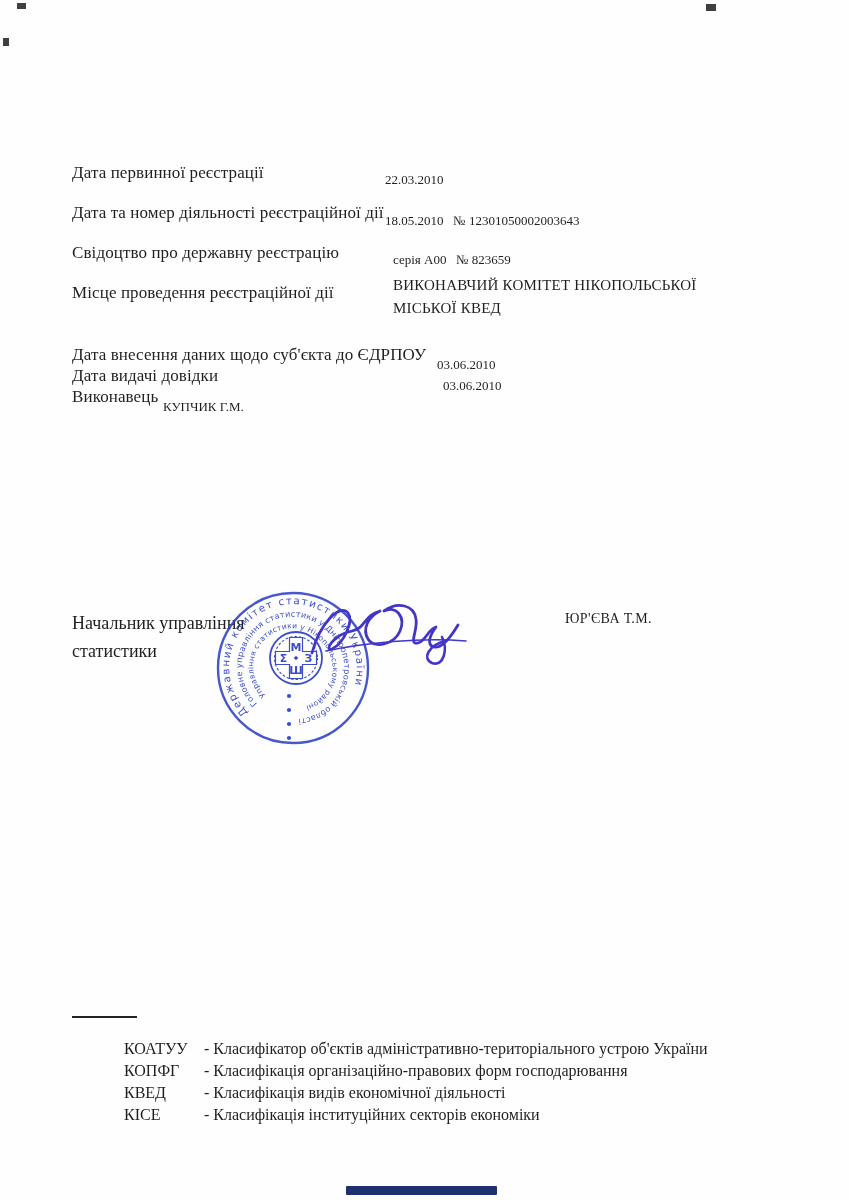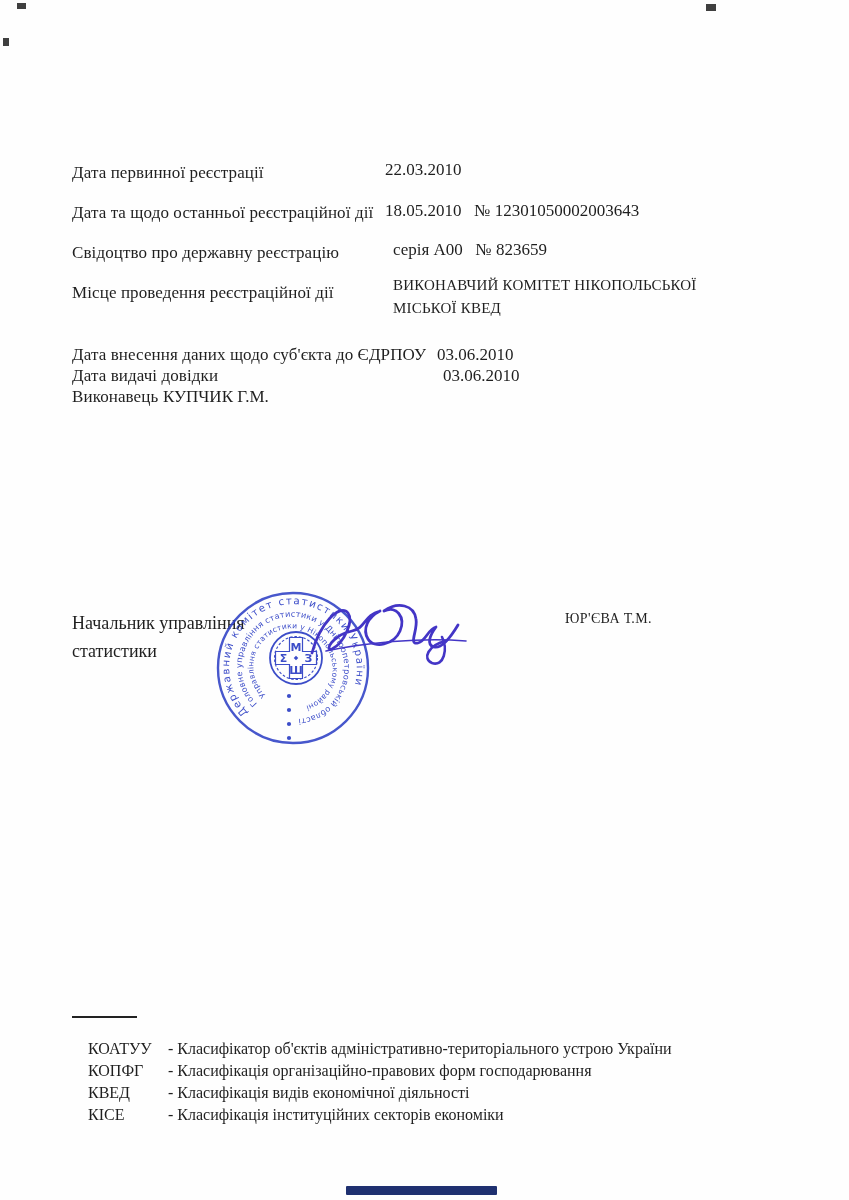--- a/index.html
+++ b/index.html
@@ -8,26 +8,26 @@
     position:relative;
     width:849px;height:1200px;
     margin:0 auto;
     background:#fefefe;
     overflow:hidden;
     font-family:"Liberation Serif", serif;
     color:#1f1f1f;
   }
   .abs{position:absolute;white-space:pre;}
   .lbl{font-size:17px;letter-spacing:0.1px;}
-  .val{font-size:17px;}
+  .val{font-size:13px;margin-top:12px;}
   .val-caps{font-size:15px;letter-spacing:0.2px;}
   .sig-label{font-size:18px;}
   .sig-name{font-size:14px;letter-spacing:0.4px;}
   .footer-row{font-size:16px;}
-  .footer-code{display:inline-block;width:80px;}
+  .footer-code{display:inline-block;width:80px;margin-left:36px;}
   #footer-bar{
     position:absolute;left:72px;top:1016px;width:65px;height:2px;
     background:#222;
   }
   .artifact{position:absolute;}
   #artifact-tl1{left:17px;top:3px;width:9px;height:6px;background:var(--speck-color);}
   #artifact-tl2{left:3px;top:38px;width:6px;height:8px;background:var(--speck-color);}
   #artifact-tr{left:706px;top:4px;width:10px;height:7px;background:var(--speck-color);}
   #artifact-bottom{left:346px;top:1186px;width:151px;height:9px;background:var(--bar-color);border-radius:1px;}
   #stamp-svg{position:absolute;left:183px;top:558px;opacity:0.92;}
@@ -42,21 +42,21 @@
 <div id="page">
 
   <div id="artifact-tl1" class="artifact"></div>
   <div id="artifact-tl2" class="artifact"></div>
   <div id="artifact-tr" class="artifact"></div>
   <div id="artifact-bottom" class="artifact"></div>
 
   <span class="abs lbl" style="left:72px;top:163px">Дата первинної реєстрації</span>
   <span class="abs val" style="left:385px;top:160px">22.03.2010</span>
 
-  <span class="abs lbl" style="left:72px;top:203px">Дата та щодо останньої реєстраційної дії</span>
+  <span class="abs lbl" style="left:72px;top:203px">Дата та номер діяльності реєстраційної дії</span>
   <span class="abs val" style="left:385px;top:201px">18.05.2010   № 12301050002003643</span>
 
   <span class="abs lbl" style="left:72px;top:243px">Свідоцтво про державну реєстрацію</span>
   <span class="abs val" style="left:393px;top:240px">серія А00   № 823659</span>
 
   <span class="abs lbl" style="left:72px;top:283px">Місце проведення реєстраційної дії</span>
   <span class="abs val-caps abs" style="left:393px;top:277px">ВИКОНАВЧИЙ КОМІТЕТ НІКОПОЛЬСЬКОЇ</span>
   <span class="abs val-caps abs" style="left:393px;top:300px">МІСЬКОЇ КВЕД</span>
 
   <span class="abs lbl" style="left:72px;top:345px">Дата внесення даних щодо суб'єкта до ЄДРПОУ</span>

